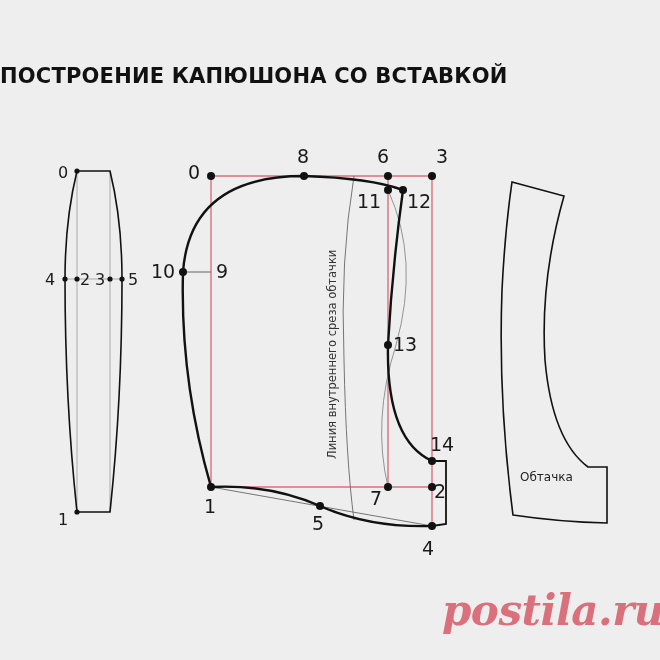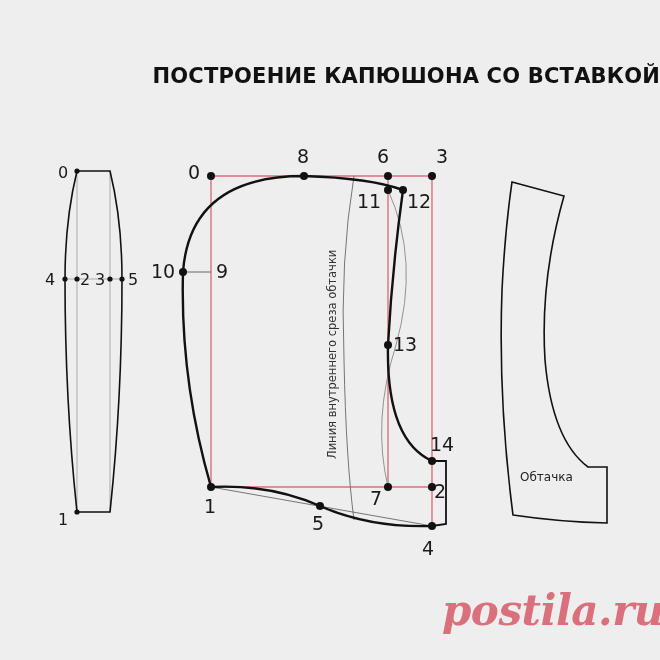--- a/index.html
+++ b/index.html
@@ -1,17 +1,17 @@
 <!DOCTYPE html>
 <html><head>
   <meta charset="utf-8">
   <style>
     html, body { margin: 0; padding: 0; }
     body { width: 660px; height: 660px; background: #efeeee; position: relative; overflow: hidden; font-family: "DejaVu Sans", sans-serif; }
-    .title { position: absolute; left: 0; top: 64px; width: 660px; text-align: right; font-family: "DejaVu Sans", sans-serif; font-weight: bold; font-size: 21px; color: #111; letter-spacing: 0.2px; }
+    .title { position: absolute; left: 0; top: 64px; width: 660px; text-align: left; font-family: "DejaVu Sans", sans-serif; font-weight: bold; font-size: 21px; color: #111; letter-spacing: 0.2px; }
     svg.diagram { position: absolute; left: 0; top: 0; }
     .lbl { font-family: "DejaVu Sans", sans-serif; font-size: 19px; fill: #1a1a1a; }
     .lbl-sm { font-family: "DejaVu Sans", sans-serif; font-size: 16px; fill: #1a1a1a; }
     .vtext { font-family: "DejaVu Sans", sans-serif; font-size: 11.5px; fill: #333; }
     .facing { font-family: "DejaVu Sans", sans-serif; font-size: 12px; fill: #222; }
     .watermark { position: absolute; left: 442px; top: 586px; font-family: "DejaVu Serif", serif; font-style: italic; font-weight: bold; font-size: 42px; color: #d9707c; letter-spacing: -0.5px; }
   </style>
 </head>
 <body>
 

